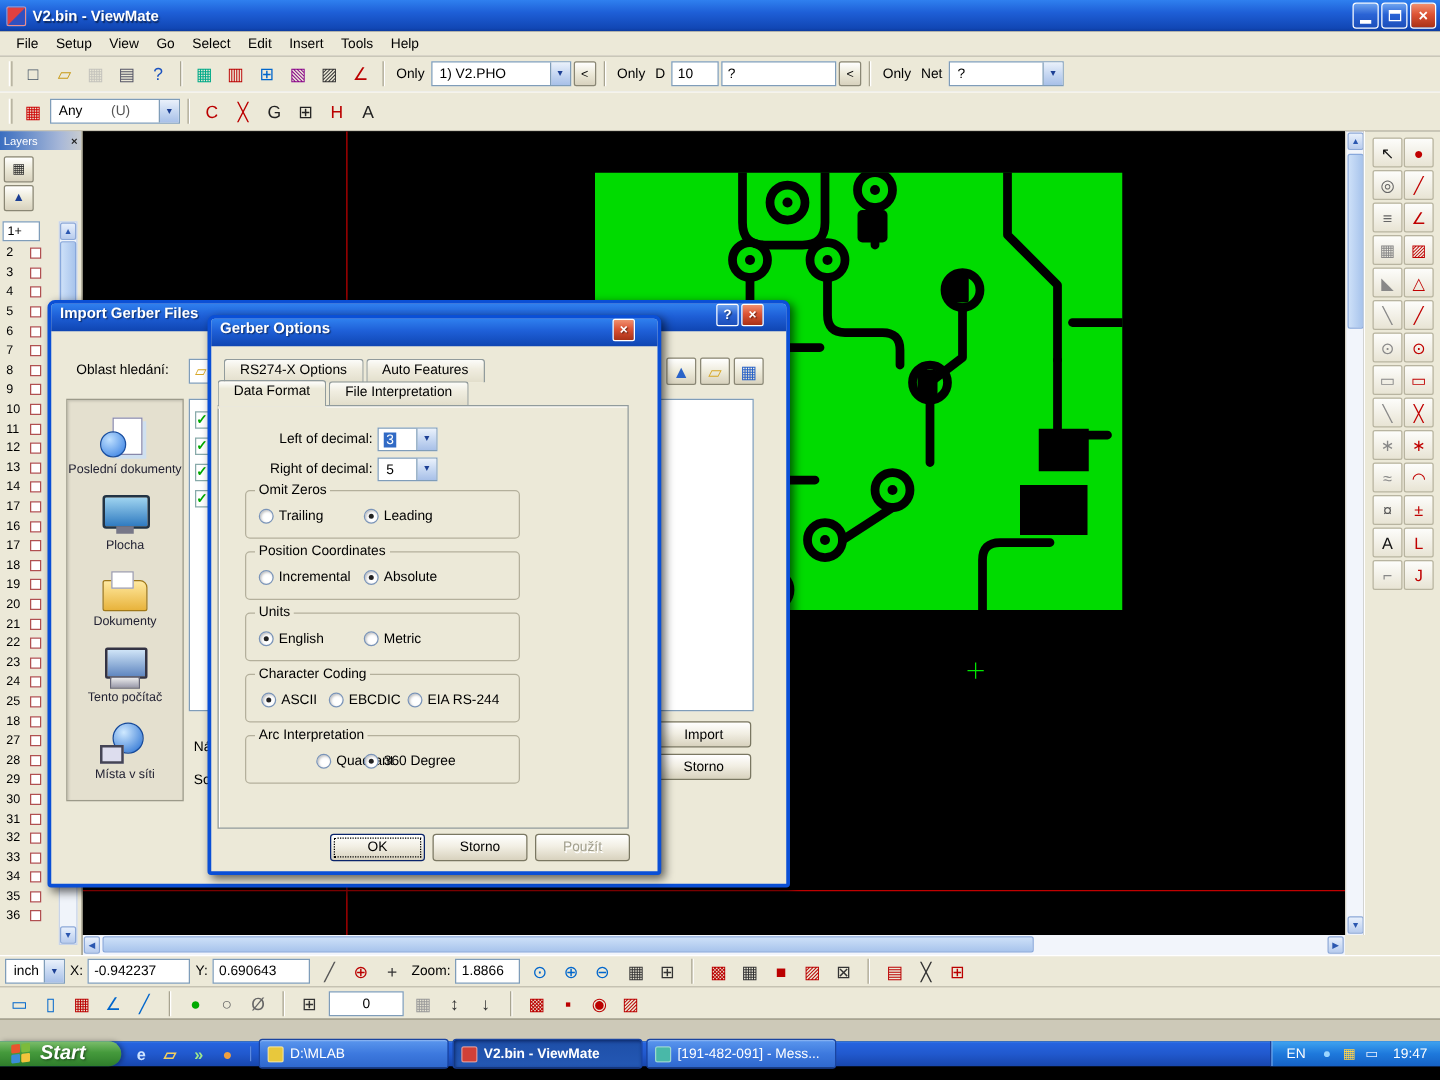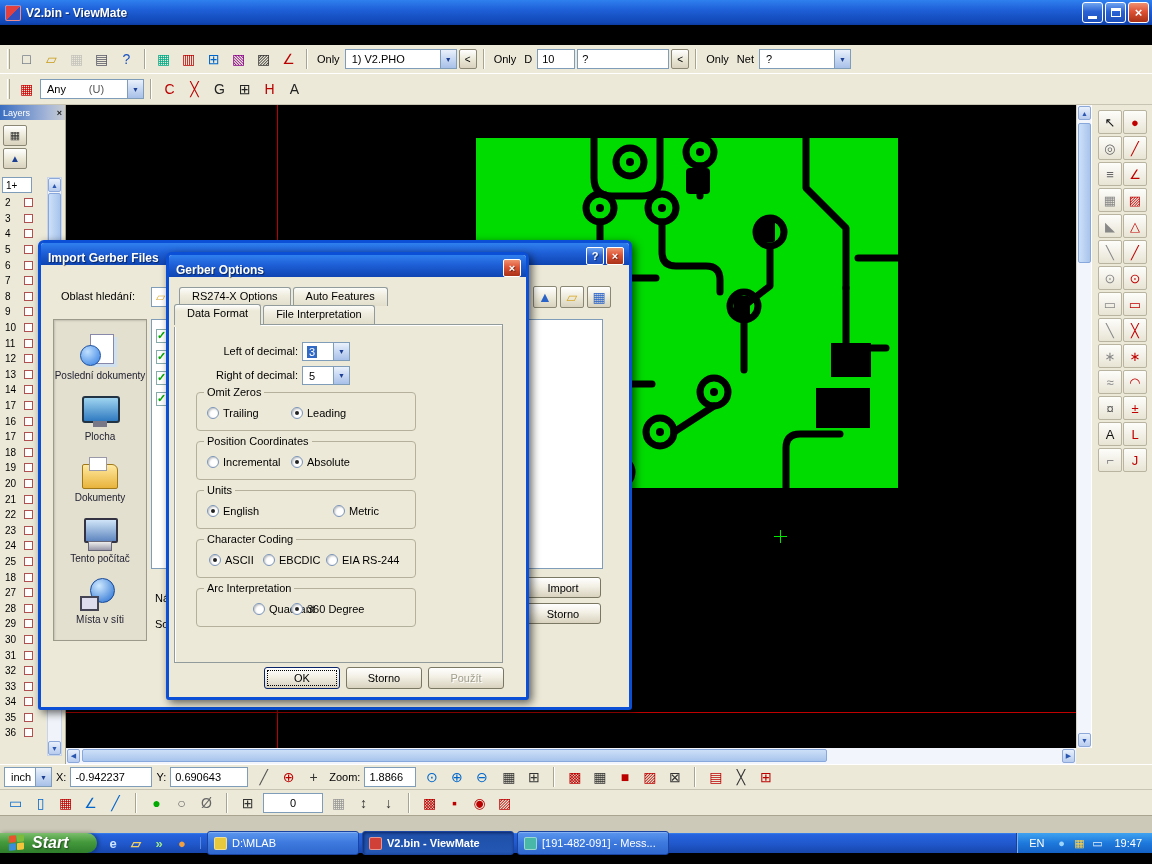--- a/index.html
+++ b/index.html
@@ -94,21 +94,21 @@
 .task.active{background:linear-gradient(180deg,#1E4FA8,#2458B4);box-shadow:inset 1px 1px 3px rgba(0,17,63,.66);font-weight:bold}
 .task-ic{width:13px;height:13px;border-radius:2px;flex:none;border:1px solid rgba(255,255,255,.45)}
 .task-label{white-space:nowrap;overflow:hidden}
 #tray{display:flex;align-items:center;gap:9px;padding:0 10px 0 12px;background:linear-gradient(180deg,#3FA3F0 0%,#1E79DC 50%,#1561C4 100%);border-left:1px solid #1A3F98;box-shadow:inset 1px 0 0 #7CB0F0}
 #lang,#clock{color:#fff;font-size:11px}
 .traybtn{width:16px;height:16px;display:flex;align-items:center;justify-content:center}
 .traybtn .ig{font-size:11px}
 
 
 .dlg{position:absolute;background:#ECE9D8;border:3px solid #0A4FD6;border-radius:6px 6px 3px 3px;box-shadow:3px 3px 8px rgba(0,0,0,.6)}
-.dtitle{height:22px;background:linear-gradient(180deg,#2F80EF,#1E5FD7 45%,#0F45B2);border-radius:3px 3px 0 0;display:flex;align-items:flex-end;color:#fff;font-weight:bold;font-size:12px;padding:0 5px 0 7px;text-shadow:1px 1px 1px rgba(0,0,0,.5)}
+.dtitle{height:22px;background:linear-gradient(180deg,#2F80EF,#1E5FD7 45%,#0F45B2);border-radius:3px 3px 0 0;display:flex;align-items:flex-start;color:#fff;font-weight:bold;font-size:12px;padding:0 18px 0 7px;text-shadow:1px 1px 1px rgba(0,0,0,.5)}
 .dtitle .sp{flex:1}
 .capbtn{width:18px;height:18px;border:1px solid #fff;border-radius:2px;margin-left:2px;display:flex;align-items:center;justify-content:center;color:#fff;font-weight:bold;font-size:11px;background:linear-gradient(180deg,#6FA5F0,#2A63D5 50%,#1C4FBB)}
 .capbtn.close{background:linear-gradient(180deg,#F0906F,#DD5335 45%,#A93116)}
 #importdlg{left:38px;top:240px;width:594px;height:470px;z-index:40}
 #gerberdlg{left:166px;top:252px;width:363px;height:448px;z-index:50}
 #idlg-lookin{position:absolute;left:20px;top:47px}
 #idlg-combo{position:absolute;left:110px;top:44px;width:372px}
 #idlg-toolbar{position:absolute;left:492px;top:43px;display:flex;gap:3px}
 .dbtn{width:24px;height:22px;border:1px solid #8A8775;border-radius:2px;background:linear-gradient(180deg,#fff,#ECE9D8 55%,#D8D2BE);display:flex;align-items:center;justify-content:center}
 #places{position:absolute;left:12px;top:76px;width:94px;height:322px;background:#E4E0CF;border:1px solid #9C9A8A;box-shadow:inset 1px 1px 2px rgba(0,0,0,.15);overflow:hidden}
@@ -169,20 +169,31 @@
         <span class="minbar"></span>
       </span>
     <span class="wbtn">
         <span class="rest"></span>
       </span>
     <span class="wbtn close">
         <span>×</span>
       </span>
   </div>
 
+  <div id="menubar">
+      <span class="menu-item">File</span>
+      <span class="menu-item">Setup</span>
+      <span class="menu-item">View</span>
+      <span class="menu-item">Go</span>
+      <span class="menu-item">Select</span>
+      <span class="menu-item">Edit</span>
+      <span class="menu-item">Insert</span>
+      <span class="menu-item">Tools</span>
+      <span class="menu-item">Help</span>
+    </div>
 
   <div id="tb1">
     <span class="grip"></span>
     <span id="tb1-icons" class="iconrow">
         <span class="tbtn">
           <span class="ig" style="color: rgb(68, 85, 102);">□</span>
         </span>
         <span class="tbtn">
           <span class="ig" style="color: rgb(200, 154, 24);">▱</span>
         </span>
@@ -847,21 +858,21 @@
             <span class="radio checked"></span>
             <span class="olabel">Absolute</span>
           </span>
         </div>
         <div class="ggroup" style="top: 165px;">
           <span class="gtitle">Units</span>
           <span class="opt" style="left: 10px;">
             <span class="radio checked"></span>
             <span class="olabel">English</span>
           </span>
-          <span class="opt" style="left: 94px; margin-left: 42px;">
+          <span class="opt" style="left: 94px;">
             <span class="radio"></span>
             <span class="olabel">Metric</span>
           </span>
         </div>
         <div class="ggroup" style="top: 214px;">
           <span class="gtitle">Character Coding</span>
           <span class="opt" style="left: 12px;">
             <span class="radio checked"></span>
             <span class="olabel">ASCII</span>
           </span>

